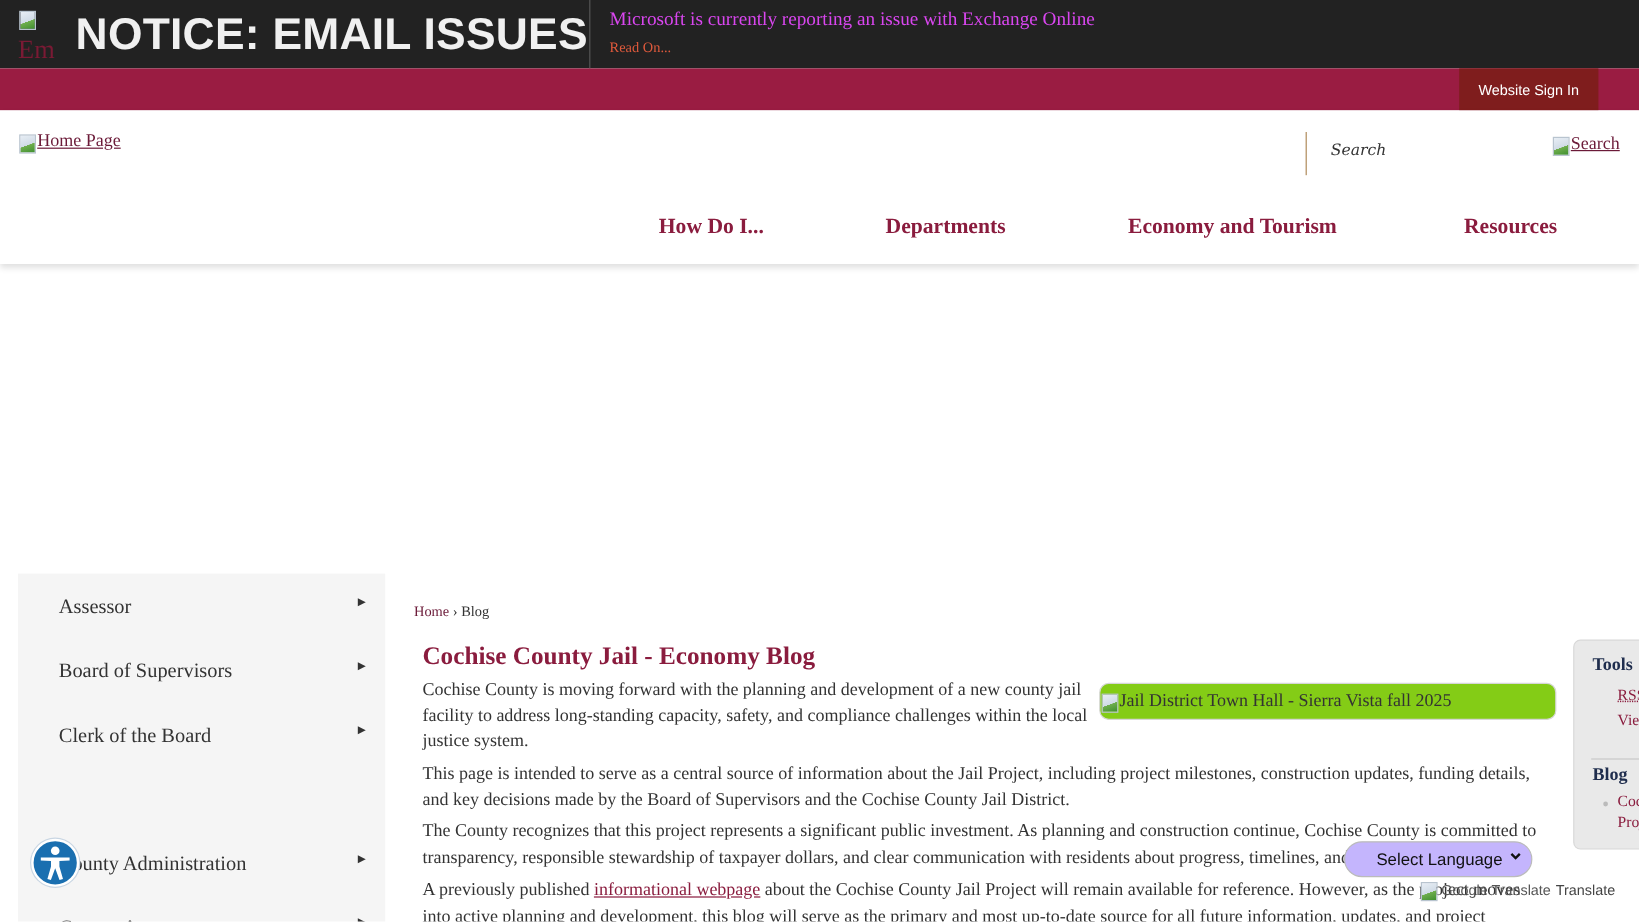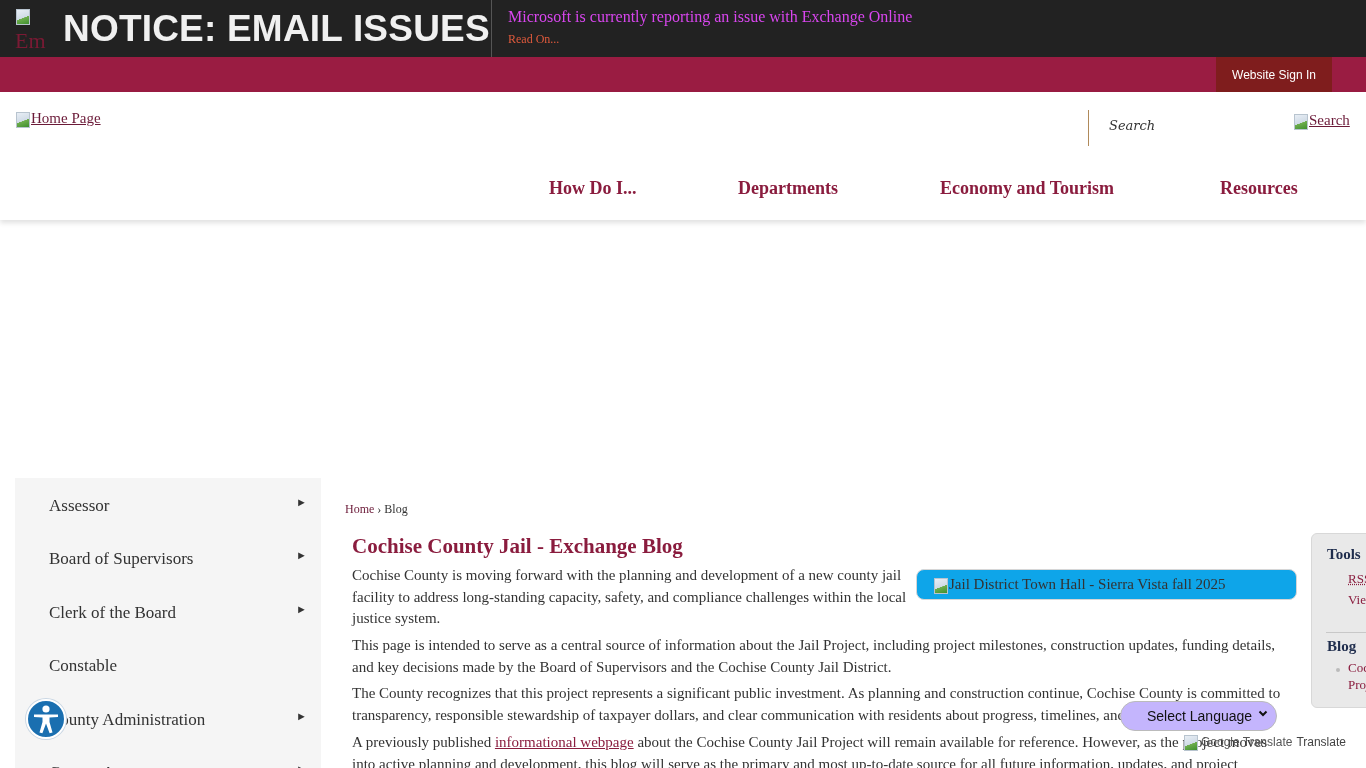--- a/index.html
+++ b/index.html
@@ -45,21 +45,21 @@
 
   
   .a11y { position: absolute; left: 26px; top: 699px; width: 40px; height: 40px; border-radius: 50%; background: #1a6fb0; border: 2px solid #fff; box-shadow: 0 0 0 1px #c9d6e3; z-index: 5; display: flex; align-items: center; justify-content: center; }
 
   
   .breadcrumb { position: absolute; left: 345px; top: 502px; font-size: 12px; color: #333; }
   .breadcrumb a { color: #6b1a38; text-decoration: none; }
   .page-title { position: absolute; left: 352px; top: 534px; font-size: 21px; font-weight: bold; color: #8a1c3e; }
   .para { position: absolute; left: 352px; font-size: 15px; line-height: 21.5px; color: #333; }
   .para a { color: #8a1c3e; text-decoration: underline; }
-  .img-card { position: absolute; left: 916px; top: 569px; width: 381px; height: 31px; border: 1px solid #d6d6d6; border-radius: 8px; font-size: 15px; color: #333; display: flex; align-items: center; padding-left: 16px; background: #0ea5e9; }
+  .img-card { position: absolute; left: 916px; top: 569px; width: 381px; height: 31px; border: 1px solid #d6d6d6; border-radius: 8px; font-size: 15px; color: #333; display: flex; align-items: center; padding-left: 0; background: #84cc16; }
 
   
   .tools { position: absolute; left: 1311px; top: 533px; width: 70px; height: 175px; background: #e9e9e9; border: 1px solid #d8d8d8; border-radius: 6px; overflow: hidden; }
   .tools h3 { position: absolute; left: 15px; font-size: 15px; font-weight: bold; color: #1f2d4d; }
   .tools .t-link { position: absolute; left: 36px; font-size: 13px; color: #8a1c3e; white-space: nowrap; }
   .tools .divider { position: absolute; left: 14px; top: 98px; width: 60px; border-top: 1px solid #c8c8c8; }
   .tools .bullet { position: absolute; left: 24px; top: 134px; width: 4px; height: 4px; background: #bbb; border-radius: 50%; }
 
   
   .lang-select { position: absolute; left: 1120px; top: 701px; width: 157px; height: 30px; border: 1px solid #bbb; border-radius: 15px; background: #c4b5fd; font-family: "Liberation Sans", sans-serif; font-size: 14px; color: #111; display: flex; align-items: center; padding-left: 26px; z-index: 4; }
@@ -115,23 +115,20 @@
     <span class="side-arrow">►</span>
   </div>
   <div class="side-item" style="top:71px;">
     <span>Board of Supervisors</span>
     <span class="side-arrow">►</span>
   </div>
   <div class="side-item" style="top:125px;">
     <span>Clerk of the Board</span>
     <span class="side-arrow">►</span>
   </div>
-  <div class="side-item" style="top:178px;">
-    <span>Constable</span>
-  </div>
   <div class="side-item" style="top:232px;">
     <span>County Administration</span>
     <span class="side-arrow">►</span>
   </div>
   <div class="side-item" style="top:285px;">
     <span>County Attorney</span>
     <span class="side-arrow">►</span>
   </div>
 </div>
 
@@ -139,21 +136,21 @@
   <svg width="28" height="30" viewBox="0 0 28 30">
     <circle cx="14" cy="5" r="3.6" fill="#fff"></circle>
     <path d="M2 10.5 L26 10.5 L26 13 L17.5 13.5 L17.5 18 L20.5 28.5 L17.6 29.3 L14 19.5 L10.4 29.3 L7.5 28.5 L10.5 18 L10.5 13.5 L2 13 Z" fill="#fff"></path>
   </svg>
 </div>
 
 <div class="breadcrumb">
   <a href="#">Home</a><span> › </span><span>Blog</span>
 </div>
 
-<h1 class="page-title">Cochise County Jail - Exchange Blog</h1>
+<h1 class="page-title">Cochise County Jail - Economy Blog</h1>
 
 <div class="img-card">
   <span class="broken-img"></span>
     <span>Jail District Town Hall - Sierra Vista fall 2025</span>
 </div>
 
 <p class="para" style="top:565px; width:556px;">Cochise County is moving forward with the planning and development of a new county jail facility to address long-standing capacity, safety, and compliance challenges within the local justice system.</p>
 <p class="para" style="top:635px; width:945px;">This page is intended to serve as a central source of information about the Jail Project, including project milestones, construction updates, funding details, and key decisions made by the Board of Supervisors and the Cochise County Jail District.</p>
 <p class="para" style="top:683px; width:945px;">The County recognizes that this project represents a significant public investment. As planning and construction continue, Cochise County is committed to transparency, responsible stewardship of taxpayer dollars, and clear communication with residents about progress, timelines, and</p>
 <p class="para" style="top:732px; width:920px;">

